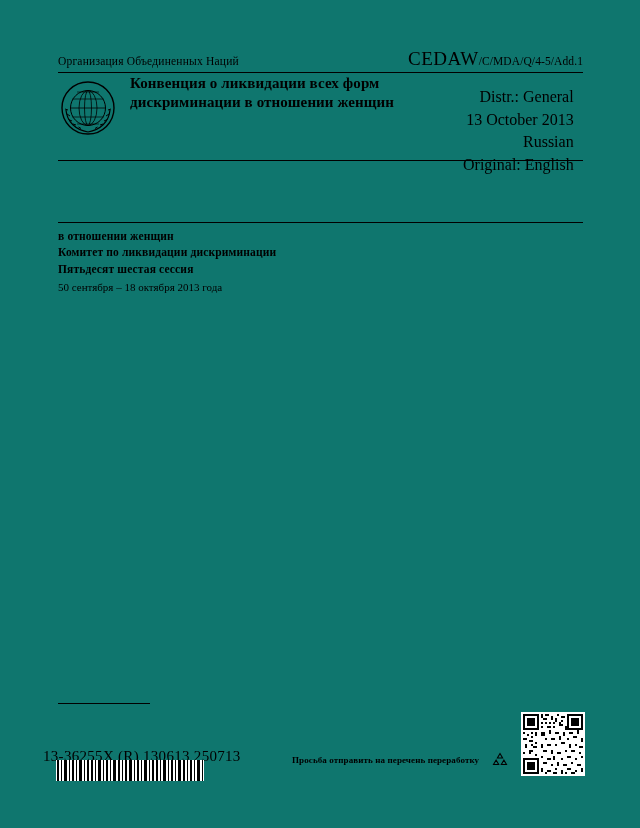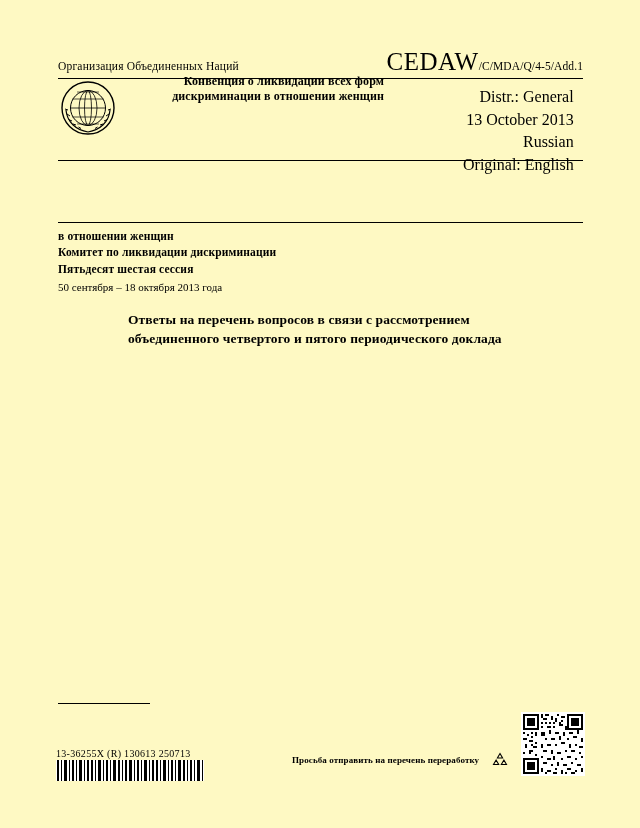--- a/index.html
+++ b/index.html
@@ -13,21 +13,21 @@
     position: relative;
     font-family: "Liberation Serif", serif;
     color: #000000;
     overflow: hidden;
   }
   .page {
     position: absolute;
     left: 0; top: 0;
     width: 640px;
     height: 828px;
-    background: #fef9c3;
+    background: #0f766e;
   }
 
   
   .header {
     position: absolute;
     left: 58px;
     top: 48px;
     width: 525px;
   }
   .header-top-row {
@@ -39,21 +39,21 @@
   .org-name {
     font-family: "Liberation Serif", serif;
     font-size: 11.5px;
     letter-spacing: 0.2px;
   }
   .symbol-line {
     font-family: "Liberation Serif", serif;
     white-space: nowrap;
   }
   .symbol-big {
-    font-size: 25px;
+    font-size: 19px;
     letter-spacing: 0.5px;
     margin-left: 48px;
   }
   .symbol-small {
     font-size: 11.5px;
     letter-spacing: 0.1px;
   }
   .rule-thick {
     border-top: 1.6px solid #000;
     margin-top: 2px;
@@ -70,29 +70,28 @@
   }
   .emblem {
     position: absolute;
     left: 2px;
     top: 12px;
     width: 56px;
     height: 56px;
   }
   .conv-title {
     position: absolute;
-    left: 56px;
+    left: 72px;
     top: 6px;
     width: 270px;
     font-family: "Liberation Serif", serif;
     font-weight: bold;
-    font-size: 12px;
+    font-size: 15px;
     line-height: 1.28;
     letter-spacing: 0.1px;
-    text-align: right;
   }
   .distr-block {
     position: absolute;
     left: 405px;
     top: 18px;
     font-family: "Liberation Serif", serif;
     font-size: 16px;
     line-height: 1.42;
     text-align: right;
   }
@@ -172,23 +171,23 @@
     letter-spacing: 0.15px;
   }
   .footnote sup {
     font-size: 8px;
     vertical-align: super;
   }
 
   
   .job-number {
     position: absolute;
-    left: 56px;
+    left: 43px;
     top: 748px;
-    font-size: 10px;
+    font-size: 15px;
     letter-spacing: 0.3px;
   }
   .barcode {
     position: absolute;
     left: 56px;
     top: 760px;
     width: 148px;
     height: 21px;
   }
   .recycle-text {
@@ -258,21 +257,20 @@
   <div class="rule-thin"></div>
 
   <div class="committee-rule"></div>
   <div class="committee">
     <div class="line-b">в отношении женщин</div>
     <div class="line-b">Комитет по ликвидации дискриминации</div>
     <div class="line-b">Пятьдесят шестая сессия</div>
     <div class="line-n">50 сентября – 18 октября 2013 года</div>
   </div>
 
-  <div class="doc-title">Ответы на перечень вопросов в связи с рассмотрением объединенного четвертого и пятого периодического доклада</div>
 
   <div class="footnote-rule"></div>
 
   <div class="job-number">13-36255X (R)    130613    250713</div>
 
   <div class="barcode">
     <svg width="148" height="21" viewBox="0 0 148 21" xmlns="http://www.w3.org/2000/svg">
       <rect x="0" y="0" width="148" height="21" fill="#fff"></rect>
       <g fill="#000">
         <rect x="1" y="0" width="2" height="21"></rect>

